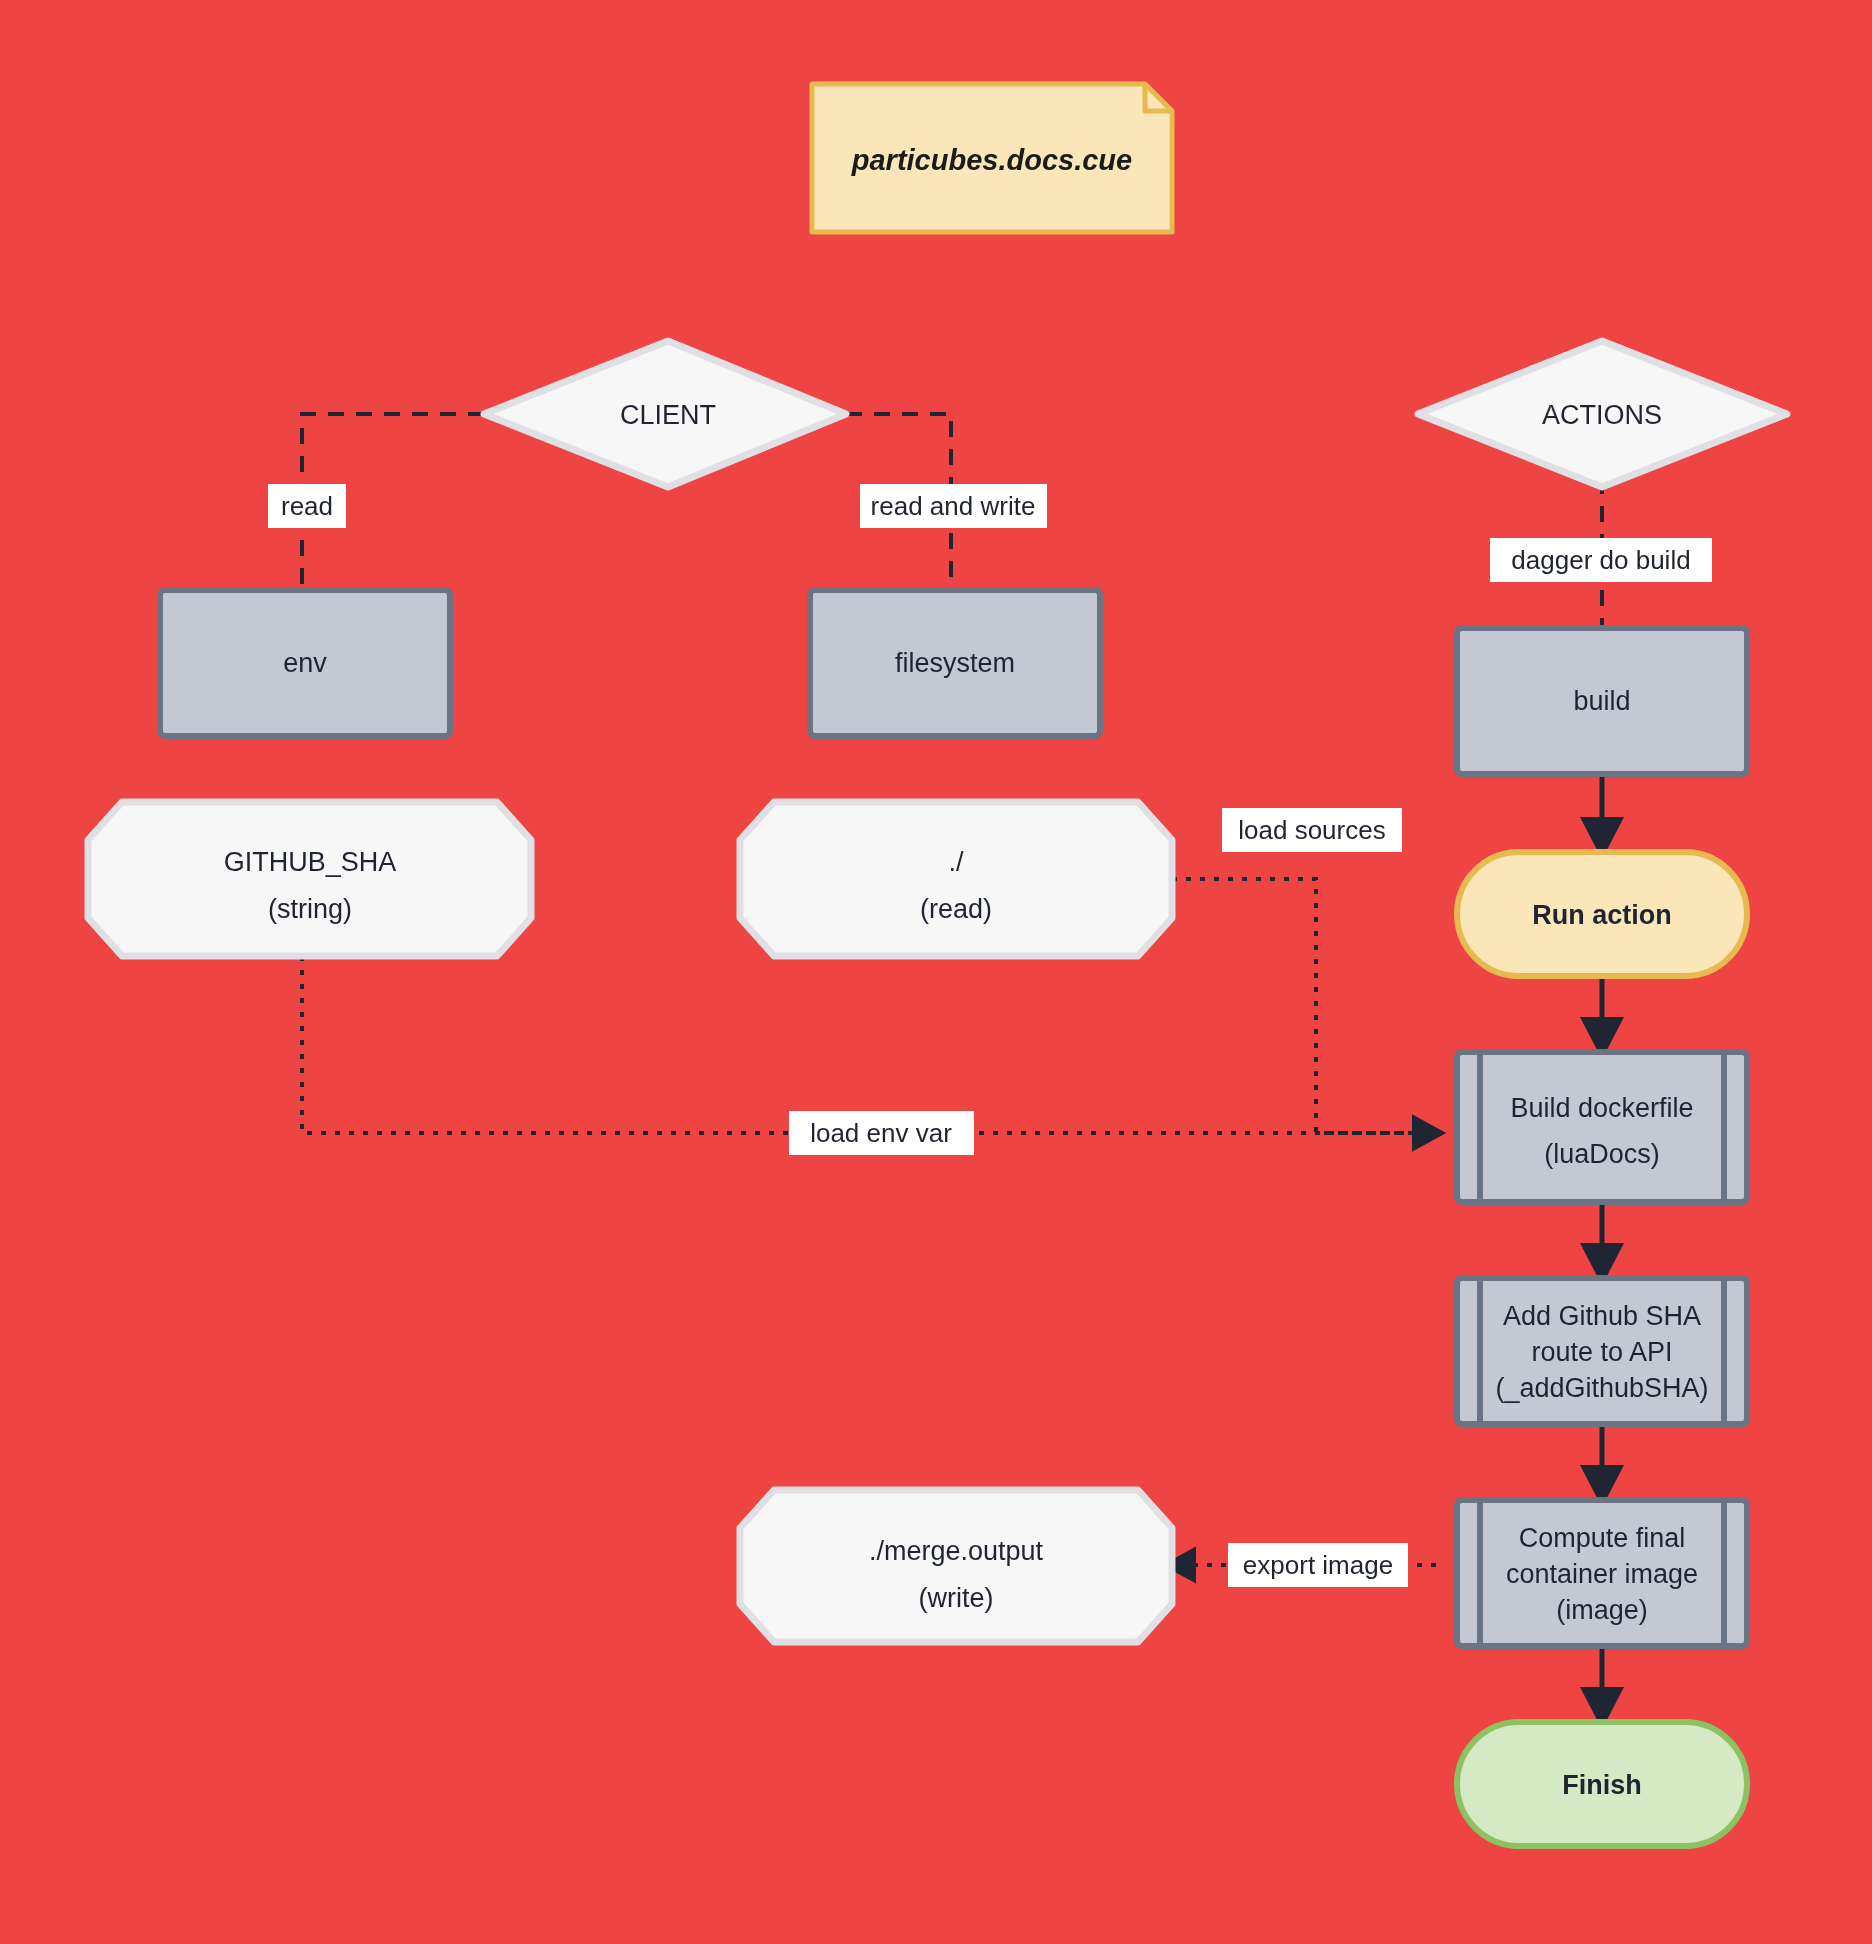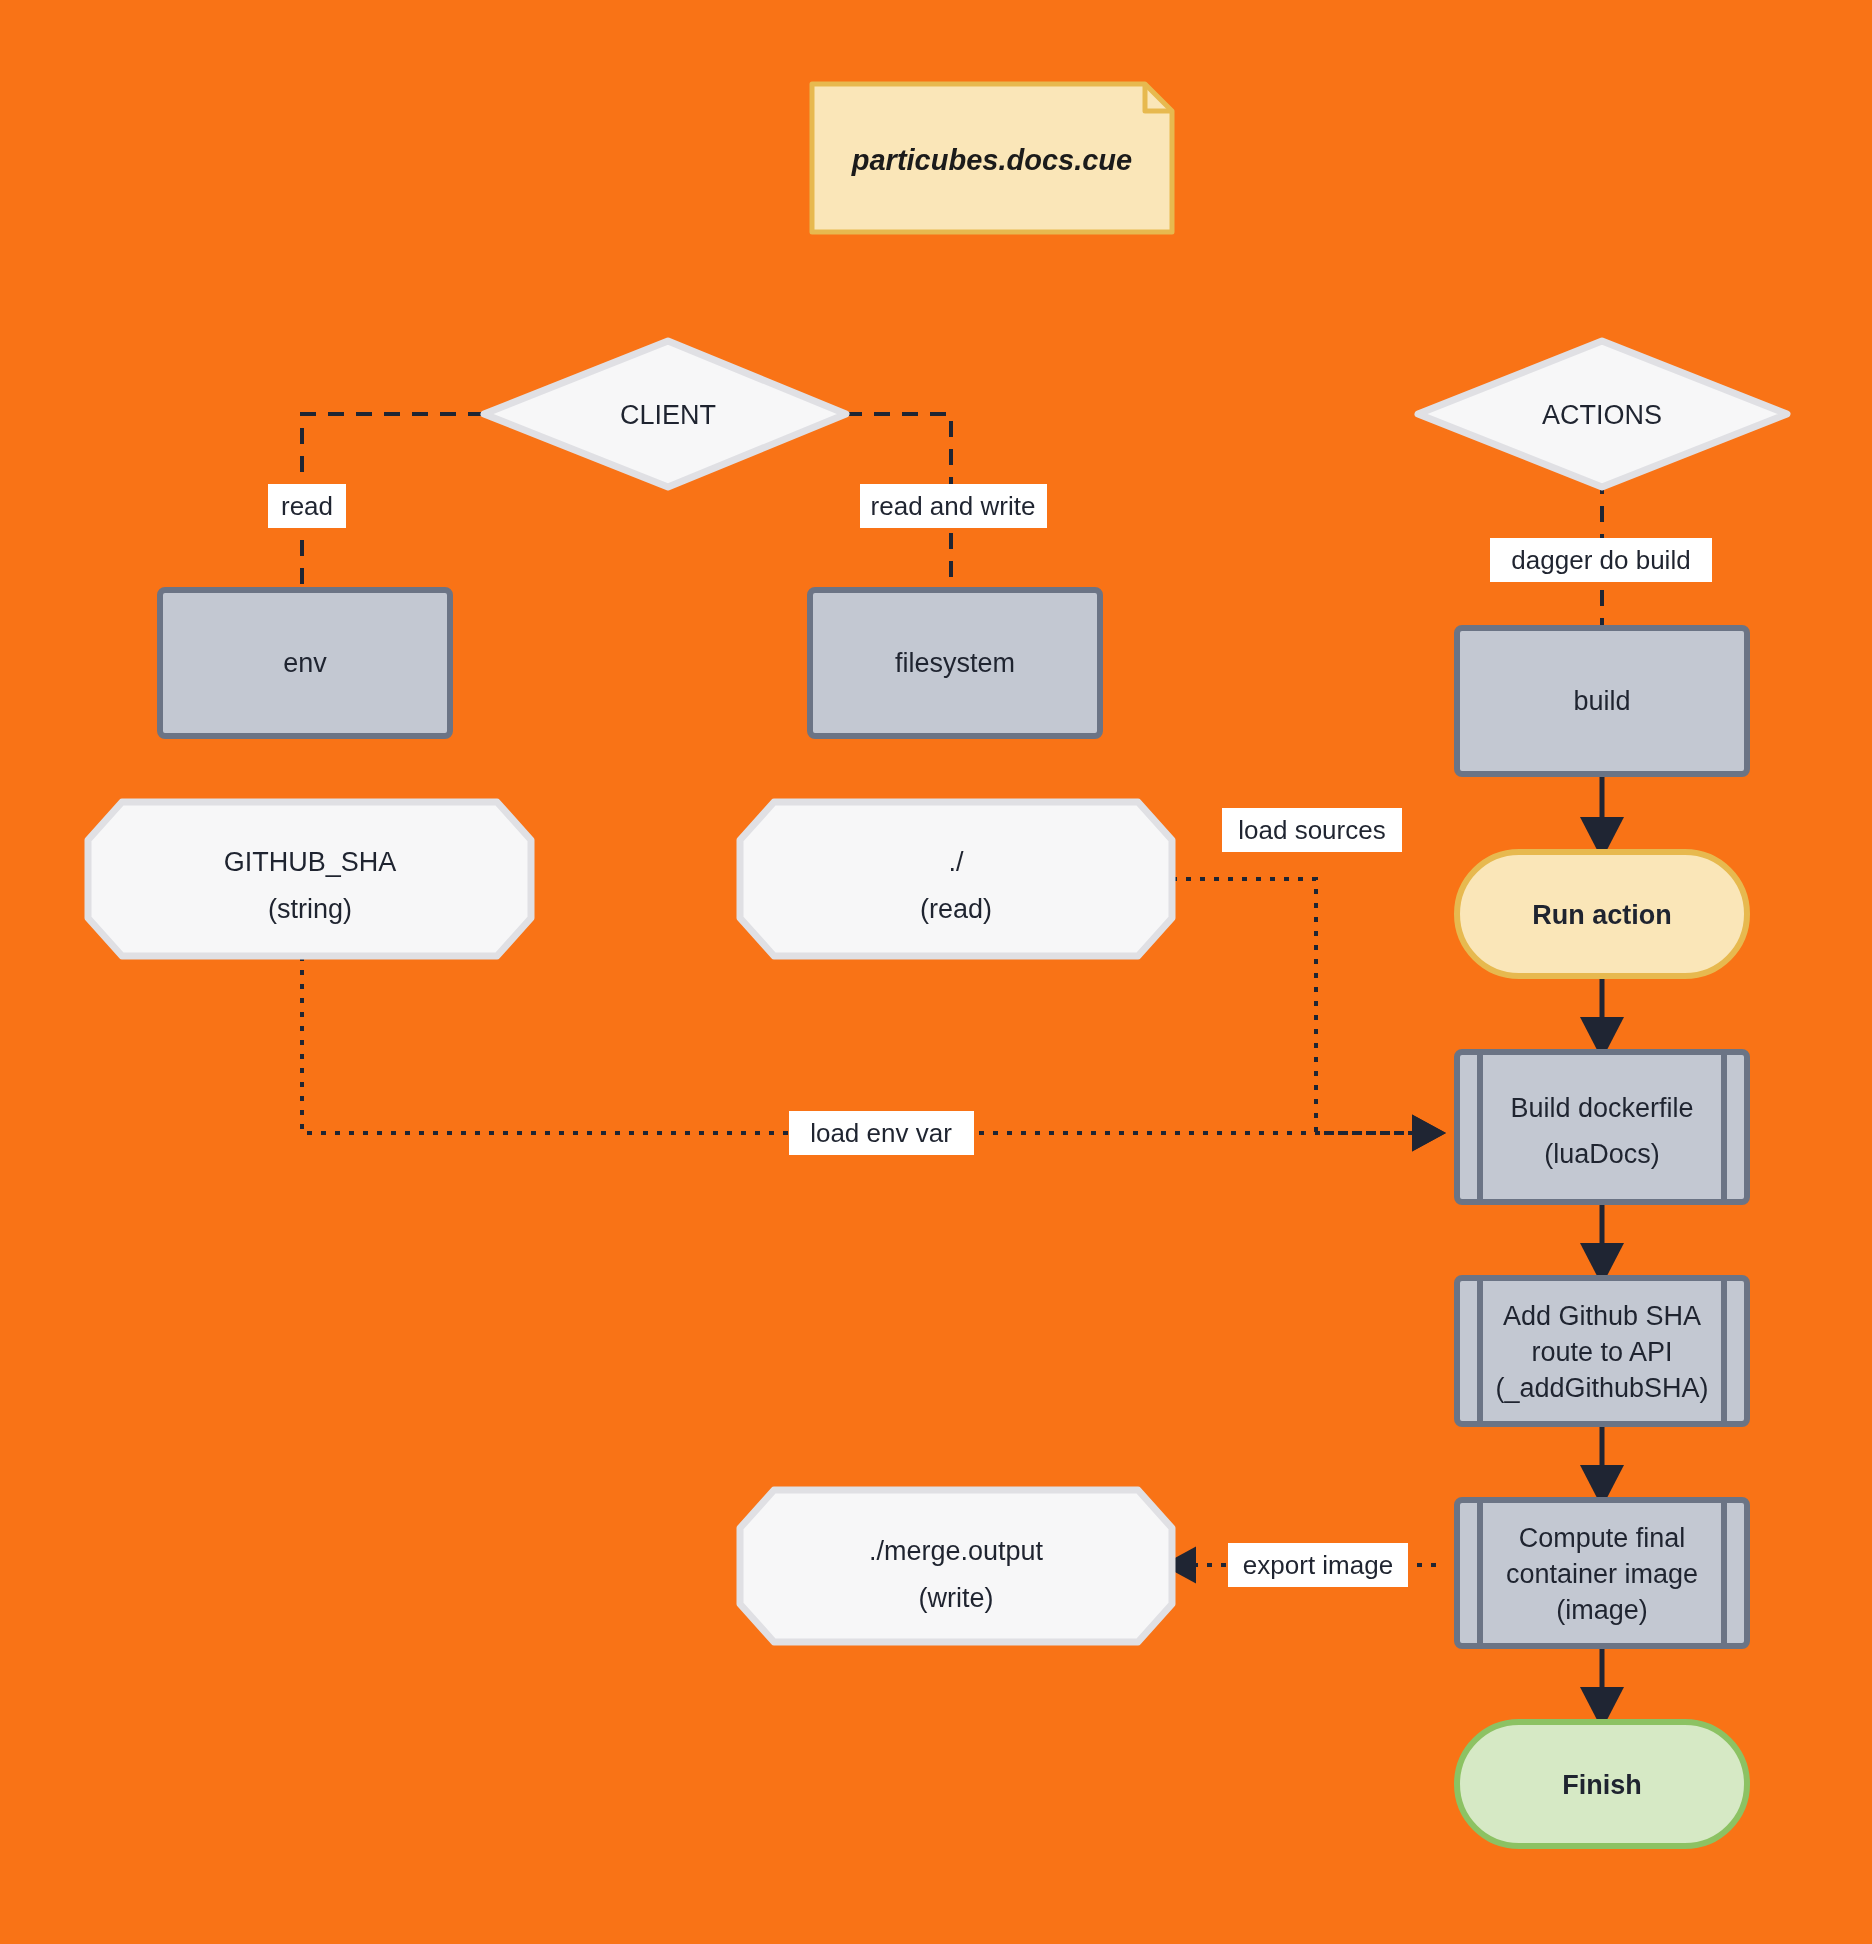--- a/index.html
+++ b/index.html
@@ -1,18 +1,18 @@
 <!DOCTYPE html>
 <html><head>
 <meta charset="utf-8">
 <style>
   html,body{margin:0;padding:0;background:#000;}
   body{width:1872px;height:1944px;overflow:hidden;
        font-family:"Liberation Sans","DejaVu Sans",sans-serif;}
-  #stage{position:relative;width:1872px;height:1944px;background:#f97316;}
+  #stage{position:relative;width:1872px;height:1944px;background:#ef4444;}
   svg{position:absolute;left:0;top:0;}
   .nodeText{fill:#1f2430;font-size:27px;font-family:"Liberation Sans","DejaVu Sans",sans-serif;}
   .nodeTextBold{fill:#1f2430;font-size:27px;font-weight:bold;
                 font-family:"Liberation Sans","DejaVu Sans",sans-serif;}
   .noteText{fill:#1b1b1b;font-size:29px;font-weight:bold;font-style:italic;
             font-family:"Liberation Sans","DejaVu Sans",sans-serif;}
   .edgeLabelText{fill:#1f2430;font-size:26px;
                  font-family:"Liberation Sans","DejaVu Sans",sans-serif;}
   .edgeLabelBg{fill:#ffffff;}
   .dash{stroke:#1f2533;stroke-width:4;fill:none;stroke-dasharray:16 12;}

